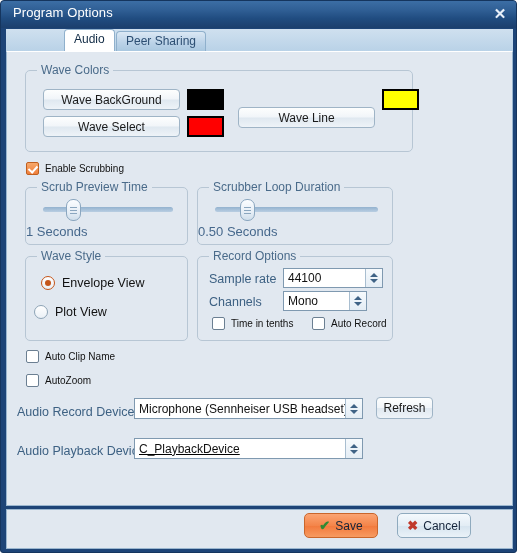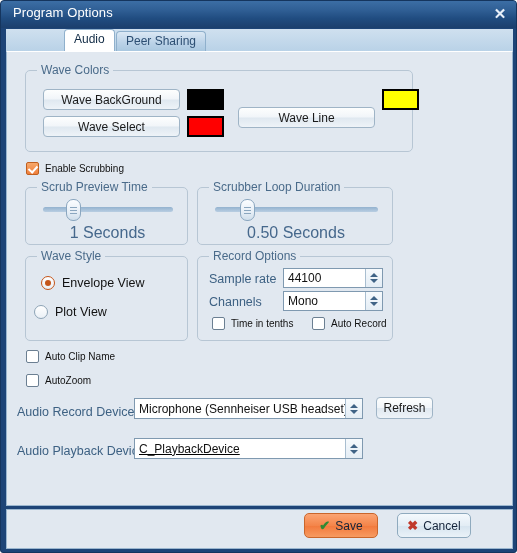--- a/index.html
+++ b/index.html
@@ -193,22 +193,22 @@
   }
   .slider-thumb::before {
     content: "";
     position: absolute; left: 3px; top: 7px;
     width: 7px; height: 1px;
     background: #8aa6bf;
     box-shadow: 0 3px 0 #8aa6bf, 0 6px 0 #8aa6bf;
   }
   .slider-value {
     position: absolute;
-    font-size: 16px; color: #46688c;
-    text-align: center;
+    font-size: 13px; color: #46688c;
+    text-align: left;
   }
 
   
   .field {
     position: absolute;
     box-sizing: border-box;
     background: #ffffff;
     border: 1px solid #7f99b0;
     display: flex; align-items: stretch;
   }
@@ -346,21 +346,21 @@
       <div class="static-label" style="left:11px; top:15px;">Sample rate</div>
       <div class="field" style="left:85px; top:11px; width:100px; height:20px;">
         <span class="field-text">44100</span>
         <span class="spin-btns">
           <span class="spin-arrow spin-up"></span>
           <span class="spin-arrow spin-down"></span>
         </span>
       </div>
 
       <div class="static-label" style="left:11px; top:38px;">Channels</div>
-      <div class="field" style="left:85px; top:34px; width:100px; height:20px;">
+      <div class="field" style="left:85px; top:34px; width:84px; height:20px;">
         <span class="field-text">Mono</span>
         <span class="spin-btns">
           <span class="spin-arrow spin-up"></span>
           <span class="spin-arrow spin-down"></span>
         </span>
       </div>
 
       <div class="chk-row" style="left:14px; top:60px;">
         <span class="chkbox"></span>
         <span class="chk-label">Time in tenths</span>

